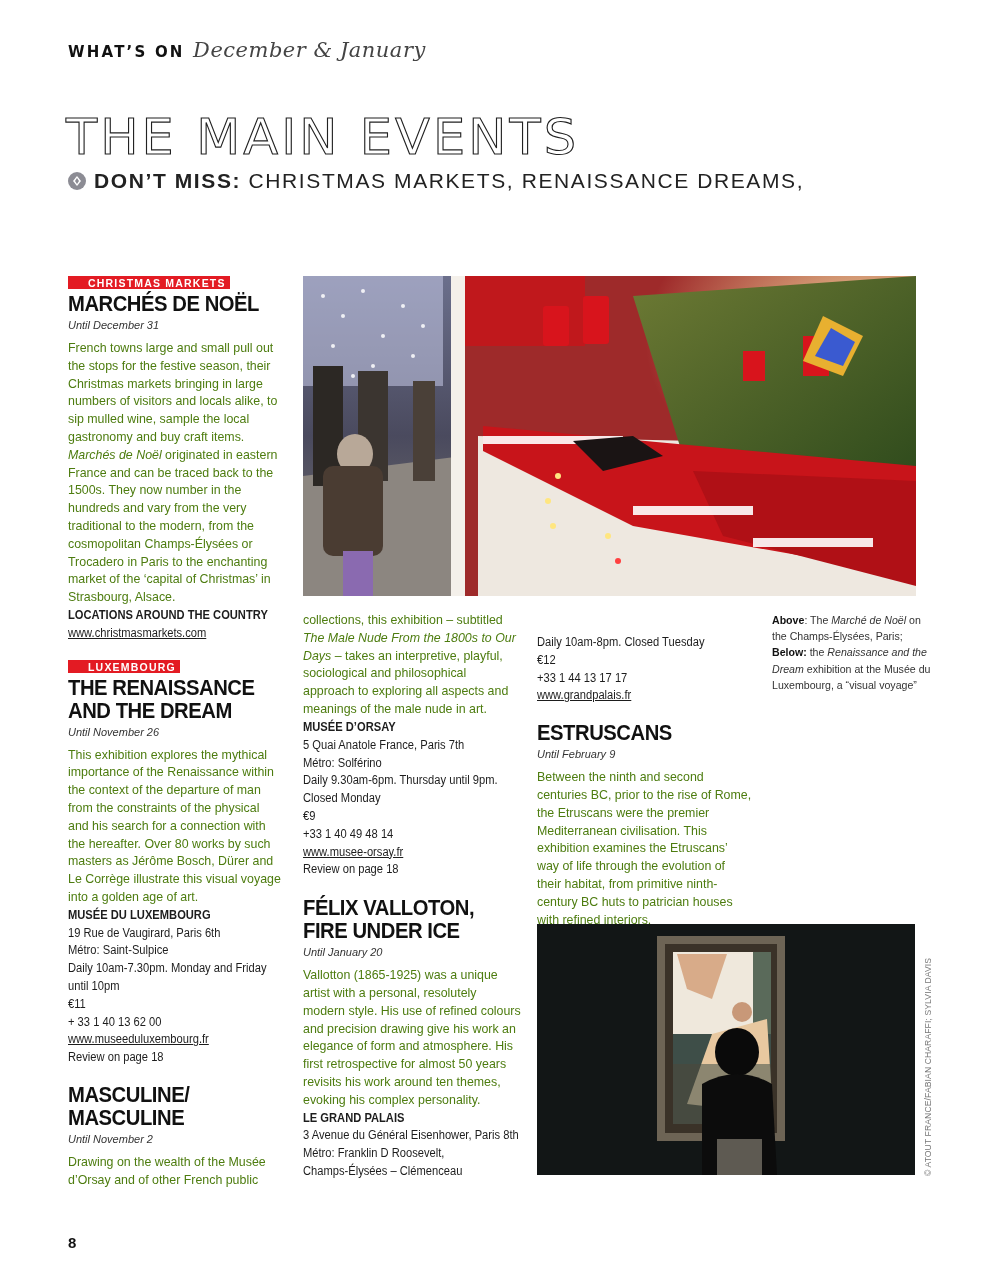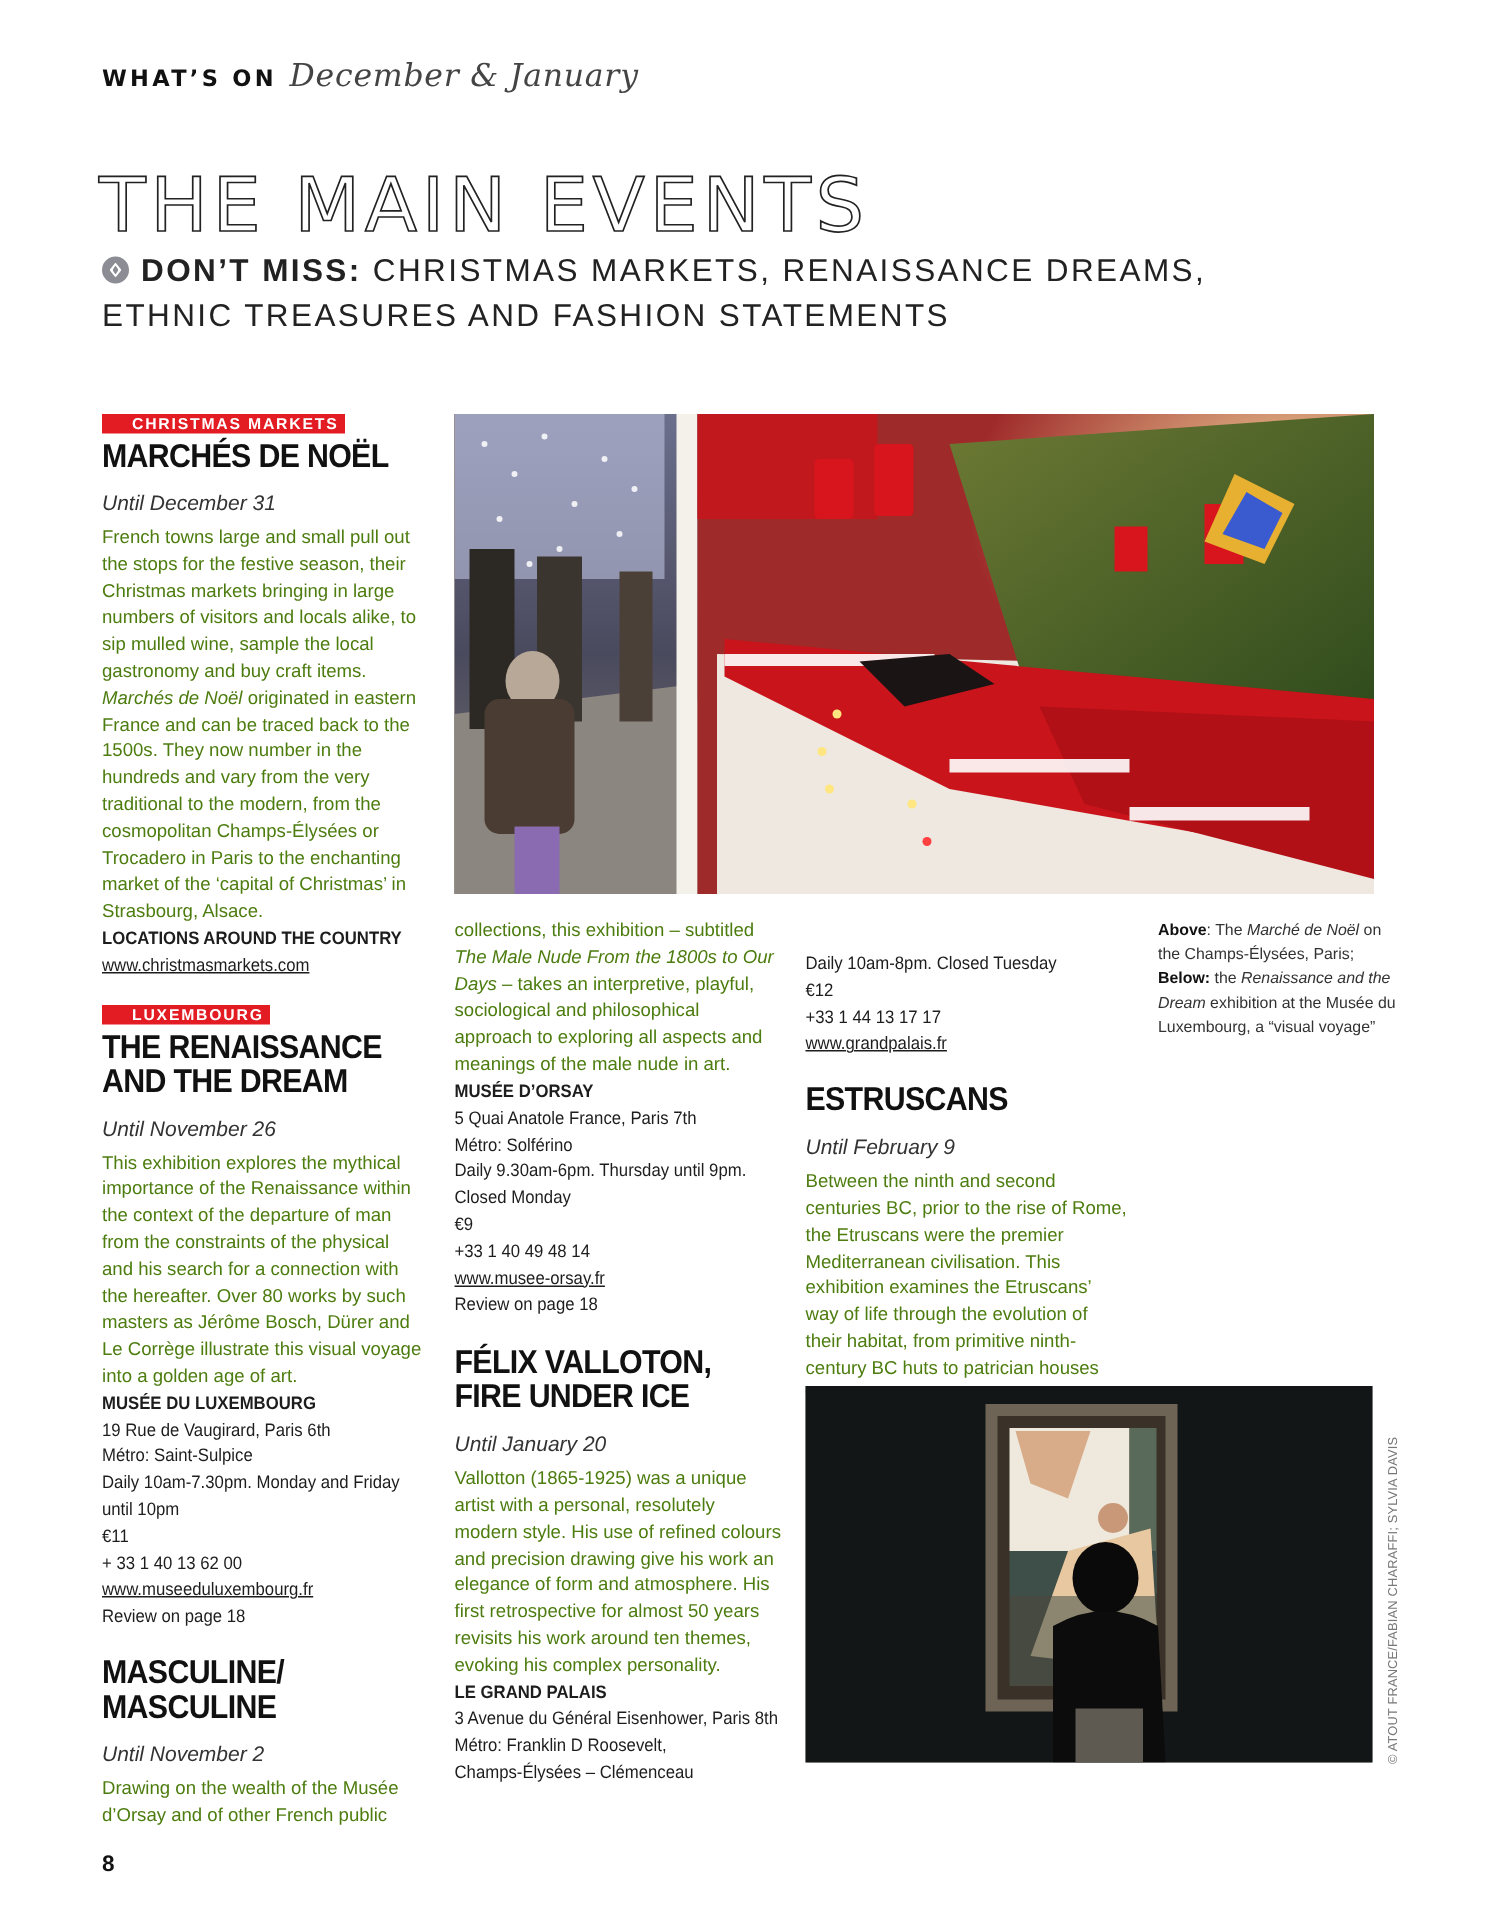--- a/index.html
+++ b/index.html
@@ -20,21 +20,21 @@
   .dm-icon::after { content:""; position:absolute; left:5px; top:4px; width:8px; height:10px; background:#fff; clip-path:polygon(50% 0,100% 50%,50% 100%,0 50%); }
   .dm-icon::before { content:""; position:absolute; left:7px; top:6px; width:4px; height:6px; background:#8c8c94; z-index:2; clip-path:polygon(50% 0,100% 50%,50% 100%,0 50%); }
 
   .col { width:215px; }
   .col1 { left:68px; top:273px; }
   .col2 { left:303px; top:612px; width:218px; }
   .col3 { left:537px; top:634px; width:215px; }
 
   .tag { display:inline-block; background:#e31b23; color:#fff; font-family:"Liberation Sans", sans-serif; font-weight:bold; font-size:10.5px; letter-spacing:1.2px; padding:1px 4px 0 20px; line-height:12px; margin-bottom:3px; }
   .ev-title { font-family:"Liberation Sans", sans-serif; font-weight:bold; font-size:22px; line-height:23px; color:#111; letter-spacing:-0.5px; transform:scaleX(0.92); transform-origin:left; white-space:nowrap; }
-  .ev-date { font-style:italic; font-size:14px; color:#333; margin-top:12px; line-height:17px; }
+  .ev-date { font-style:italic; font-size:11px; color:#333; margin-top:2px; line-height:17px; }
   .ev-body { font-size:12.4px; line-height:17.8px; color:#4d7c0f; margin-top:6px; }
   .ev-body i { font-style:italic; }
   .info { font-family:"Liberation Sans", sans-serif; font-size:12px; line-height:17.8px; color:#1d1d1d; transform:scaleX(0.93); transform-origin:left; white-space:nowrap; }
   .info.venue { font-weight:bold; }
   .info a, .link { color:#1d1d1d; text-decoration:underline; }
   .gap { height:14px; }
 
   .photo1 { left:303px; top:276px; width:613px; height:320px; overflow:hidden; background:#3a2a20; }
   .photo2 { left:537px; top:924px; width:378px; height:251px; overflow:hidden; background:#101414; }
 
@@ -52,21 +52,20 @@
 
 <div class="abs kicker">
   <span class="k1">WHAT’S ON</span>
   <span class="k2">December &amp; January</span>
 </div>
 
 <div class="abs main-title"><span>THE MAIN EVENTS</span></div>
 
 <div class="abs dontmiss">
   <span class="dm-icon"></span><b>DON’T MISS:</b><span> CHRISTMAS MARKETS, RENAISSANCE DREAMS,</span><br>
-  <span>ETHNIC TREASURES AND FASHION STATEMENTS</span>
 </div>
 
 <div class="abs col col1">
   <div>
     <span class="tag">CHRISTMAS MARKETS</span>
     <div class="ev-title">MARCHÉS DE NOËL</div>
     <div class="ev-date">Until December 31</div>
     <div class="ev-body"><span>French towns large and small pull out the stops for the festive season, their Christmas markets bringing in large numbers of visitors and locals alike, to sip mulled wine, sample the local gastronomy and buy craft items. </span><i>Marchés de Noël</i><span> originated in eastern France and can be traced back to the 1500s. They now number in the hundreds and vary from the very traditional to the modern, from the cosmopolitan Champs-Élysées or Trocadero in Paris to the enchanting market of the ‘capital of Christmas’ in Strasbourg, Alsace.</span></div>
     <div class="info venue">LOCATIONS AROUND THE COUNTRY</div>
     <div class="info"><a class="link">www.christmasmarkets.com</a></div>

